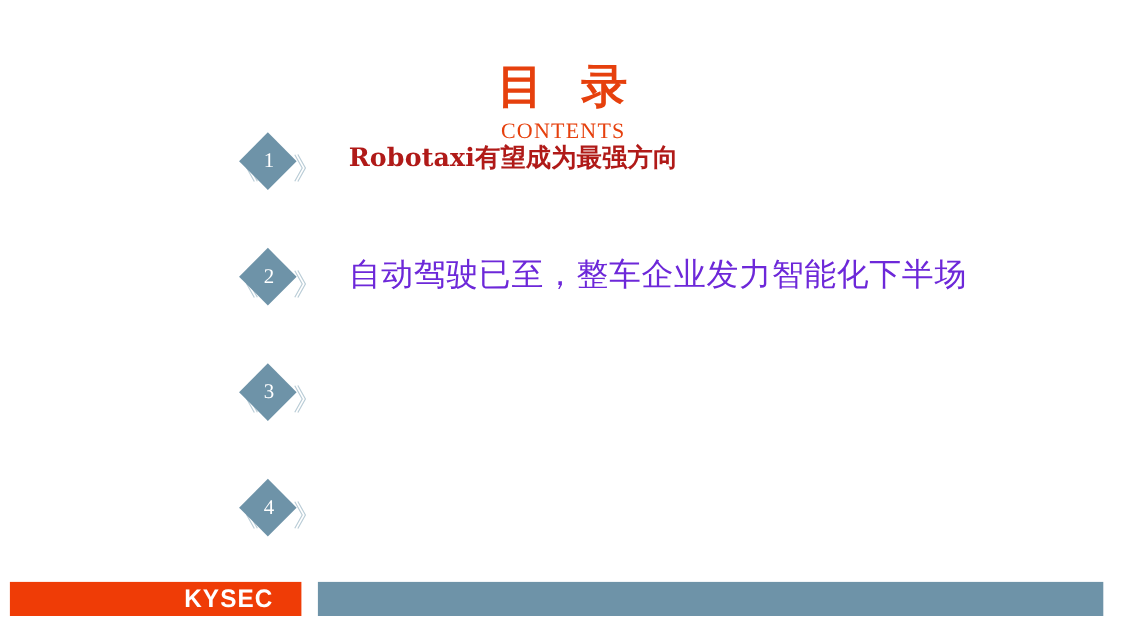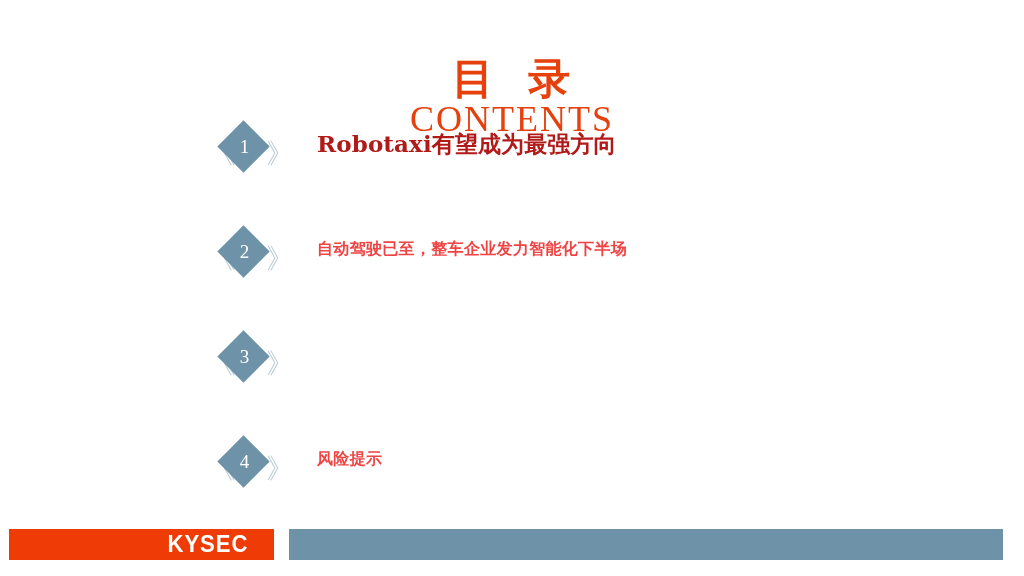--- a/index.html
+++ b/index.html
@@ -36,21 +36,21 @@
     font-family: "DejaVu Serif", "Liberation Serif", serif;
     font-size: 42px;
     font-weight: bold;
     line-height: 46px;
     color: #e6400d;
     letter-spacing: 0.04em;
     white-space: pre;
   }
   #slide-title-en {
     font-family: "Liberation Serif", "DejaVu Serif", serif;
-    font-size: 36px;
+    font-size: 20px;
     font-weight: normal;
     line-height: 30px;
     color: #e6400d;
     letter-spacing: 0.055em;
     margin-top: 2px;
   }
 
   
   #contents-list {
     position: absolute;
@@ -111,26 +111,25 @@
 
   
   .item-text {
     position: absolute;
     left: 317px;
     top: 0;
     height: 62px;
     display: flex;
     align-items: center;
     font-family: "DejaVu Serif", "Liberation Serif", serif;
-    font-size: 16px;
+    font-size: 29px;
     line-height: 30px;
-    color: #ef4444;
+    color: #6d28d9;
     letter-spacing: 0.02em;
     white-space: nowrap;
-    font-weight: bold;
   }
   .content-row.active .item-text {
     color: #b01a18;
     font-weight: bold;
     font-size: 23px;
     letter-spacing: 0.005em;
     text-align: center;
   }
 
   
@@ -212,21 +211,20 @@
       </div>
     </div>
 
     <div class="content-row">
       <div class="marker">
         <span class="chev chev-left">《</span>
         <span class="diamond"></span>
         <span class="diamond-num">4</span>
         <span class="chev chev-right">》</span>
       </div>
-      <div class="item-text">风险提示</div>
     </div>
 
   </div>
 
   <div id="footer">
     <div id="footer-logo-bar">
       <span id="footer-logo-text">KYSEC</span>
     </div>
     <div id="footer-accent-bar"></div>
   </div>

